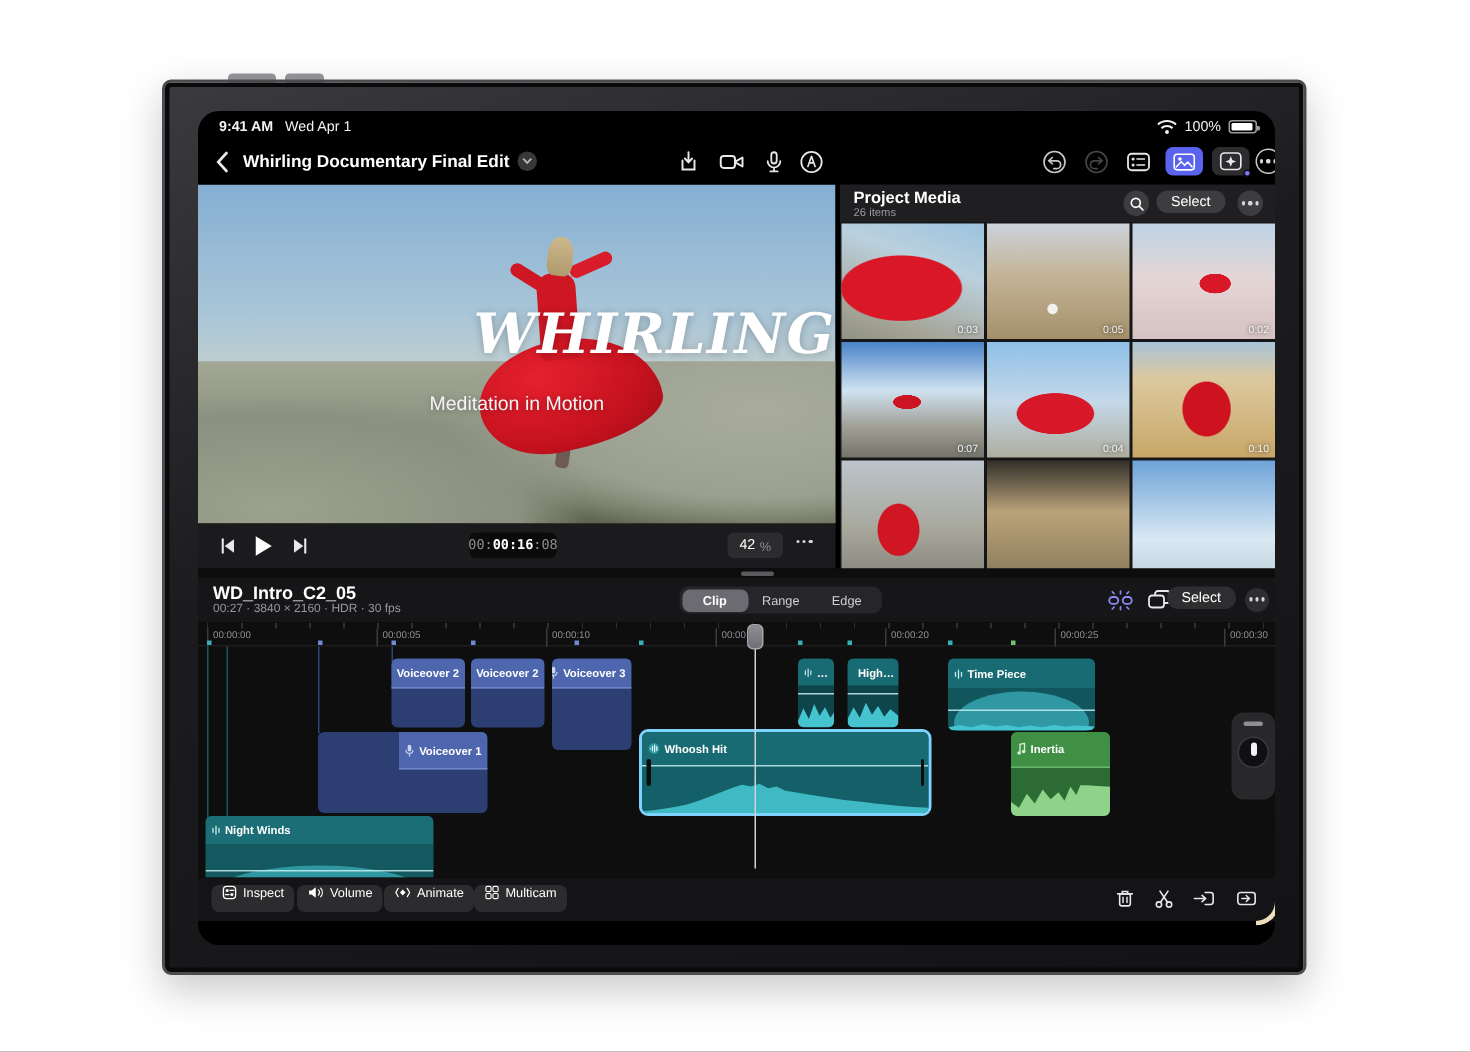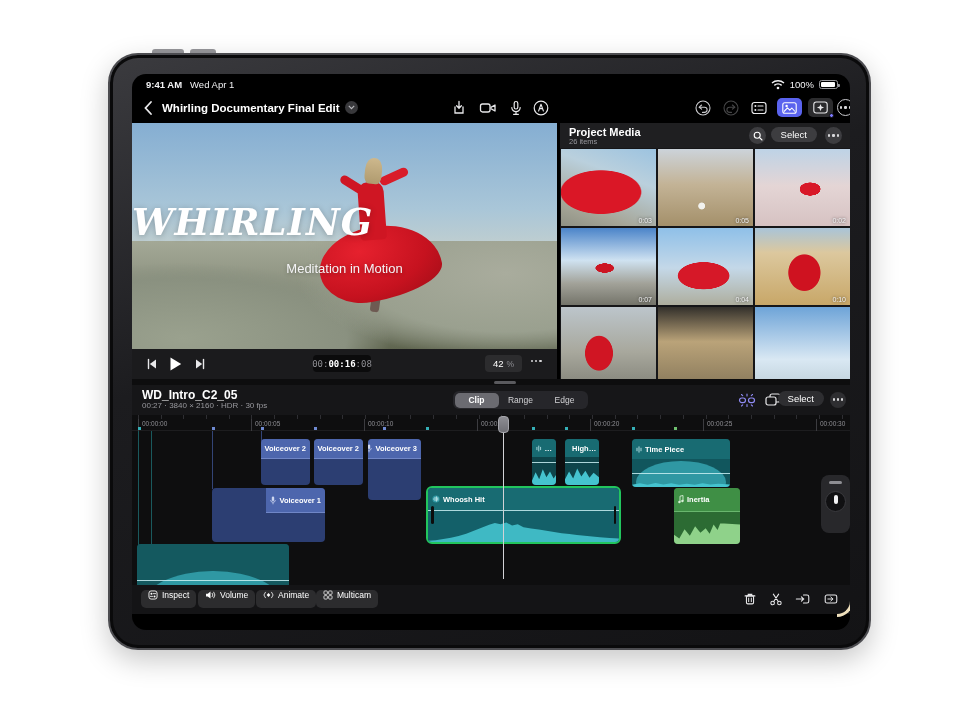--- a/index.html
+++ b/index.html
@@ -3,21 +3,21 @@
 <meta charset="utf-8">
 <style>
   * { margin:0; padding:0; box-sizing:border-box; }
   html,body { width:980px; height:701px; background:#ffffff; font-family:"Liberation Sans", sans-serif; overflow:hidden; }
 
   
   .stage { position:relative; width:980px; height:701px; }
   .vol-btn { position:absolute; top:49px; height:7px; background:#97979b; border-radius:3px; }
   .device { position:absolute; left:108px; top:53px; width:763px; height:597px;
     background:linear-gradient(160deg,#3b3b3f,#1c1c1f 40%,#131315);
-    border:2px solid #4c4c50; border-radius:30px;
+    border:2px solid #4c4c50; border-radius:6px;
     box-shadow:0 10px 28px rgba(0,0,0,.22), inset 0 0 0 3px #0a0a0b; }
   .screen { position:absolute; left:22px; top:19px; width:718px; height:556px;
     background:#000; border-radius:14px; overflow:hidden; color:#e8e8ea; }
 
   
   .statusbar { position:absolute; left:0; top:0; width:100%; height:20px; font-size:9.5px; color:#f2f2f4; }
   .statusbar .left { position:absolute; left:14px; top:5px; display:flex; gap:8px; }
   .statusbar .left b { font-weight:700; }
   .statusbar .right { position:absolute; right:12px; top:5px; display:flex; gap:5px; align-items:center; }
   .battery { width:19px; height:9px; border:1px solid #9b9b9f; border-radius:2.5px; position:relative; }
@@ -46,21 +46,21 @@
       radial-gradient(ellipse 70% 100% at 12% 90%, #9aa18e 0%, #8a9180 55%, rgba(0,0,0,0) 70%),
       linear-gradient(180deg,#a3a896 0%,#7d8371 70%,#5f654f 100%); }
   .fig { position:absolute; left:44%; top:18%; width:130px; height:150px; }
   .skirt { position:absolute; left:0; top:62px; width:122px; height:74px; background:radial-gradient(ellipse at 35% 30%, #e6212e 0%, #c6121f 60%, #9e0d17 100%);
     border-radius:48% 52% 62% 38% / 52% 64% 36% 48%; transform:rotate(-10deg); }
   .torso { position:absolute; left:40px; top:18px; width:26px; height:58px; background:#cf1623; border-radius:10px 10px 4px 4px; transform:rotate(-4deg); }
   .armL { position:absolute; left:20px; top:16px; width:26px; height:9px; background:#cf1623; border-radius:5px; transform:rotate(32deg); }
   .armR { position:absolute; left:60px; top:8px; width:30px; height:9px; background:#d91c29; border-radius:5px; transform:rotate(-24deg); }
   .hat { position:absolute; left:46px; top:-6px; width:17px; height:26px; background:linear-gradient(180deg,#cdb88d,#af9a6e); border-radius:45% 45% 30% 30%; transform:rotate(6deg); }
   .legs { position:absolute; left:52px; top:128px; width:9px; height:20px; background:#6e5a52; border-radius:3px; transform:rotate(8deg); }
-  .vtitle { position:absolute; left:0; top:34%; width:100%; text-align:left;
+  .vtitle { position:absolute; left:0; top:34%; width:100%; text-align:right;
     font-family:"DejaVu Serif", serif; font-style:italic; font-weight:700; font-size:37px; color:#fff; letter-spacing:1px; text-shadow:0 1px 6px rgba(0,0,0,.25); }
   .vsub { position:absolute; left:0; top:61%; width:100%; text-align:center; font-size:13px; color:#f4f4f6; text-shadow:0 1px 4px rgba(0,0,0,.3); }
 
   
   .media { position:absolute; left:428px; top:49px; width:290px; height:256px; background:#161618; overflow:hidden; }
   .media-hd { position:absolute; left:0; top:0; width:100%; height:25px; background:#1f1f21; }
   .media-title { position:absolute; left:9px; top:3px; font-size:11px; font-weight:700; color:#fff; }
   .media-count { position:absolute; left:9px; top:14px; font-size:7.5px; color:#98989d; }
   .media-search { position:absolute; right:84px; top:4px; width:17px; height:17px; background:#3d3d40; border-radius:50%; display:flex; align-items:center; justify-content:center; }
   .pill { background:#3d3d40; color:#fff; border-radius:9px; font-size:9.5px; padding:2px 10px; }
@@ -123,21 +123,21 @@
   .clip svg.wave { position:absolute; left:0; bottom:0; width:100%; }
   .blue  { background:#2c3e72;align-items:flex-end; }
   .blue .top { background:#4d66ad; border-bottom:1px solid #7086c6; }
   .teal  { background:#0e454b; }
   .teal .top { background:#186b72; }
   .green { background:#2c6b33; }
   .green .top { background:#3f8f45; border-bottom:1px solid #69b66e; }
   .clip .top { flex:0 0 auto; }
   .dome { position:absolute; left:4%; bottom:-58%; width:92%; height:150%; background:#2f98a3; border-radius:50%; }
   .hline { position:absolute; left:0; width:100%; height:1px; background:#c8eef2; opacity:.85; }
-  .selclip { border:2px solid #22c55e; border-radius:6px; z-index:20; }
+  .selclip { border:2px solid #7dd3fc; border-radius:6px; z-index:20; }
   .trim { position:absolute; top:50%; margin-top:-9px; width:2.5px; height:18px; background:#0c0c0c; border-radius:2px; z-index:5; }
 
   .jog { position:absolute; left:689px; top:60px; width:29px; height:58px; background:#28282b; border-radius:8px; z-index:30; }
   .jog .bar { position:absolute; left:8px; top:6px; width:13px; height:3px; background:#8e8e93; border-radius:2px; }
   .jog .dial { position:absolute; left:4px; top:16px; width:21px; height:21px; background:#101012; border-radius:50%; border:1px solid #3a3a3e; }
   .jog .ptr { position:absolute; left:12.5px; top:20px; width:4px; height:9px; background:#f2f2f4; border-radius:2px; }
 
   
   .bottombar { position:absolute; left:0; top:511px; width:718px; height:29px; background:#141416; }
   .bbtn { position:absolute; top:5px; height:18px; background:#2c2c2e; border-radius:5px; display:flex; gap:4px; padding:0 7px; font-size:8.5px; color:#fff; }
@@ -522,20 +522,26 @@
             <span>Inertia</span>
           </div>
           <div class="body">
             <svg class="wave" height="26" viewBox="0 0 100 28" preserveAspectRatio="none">
               <path d="M0 28 L0 18 L8 22 L16 12 L24 19 L32 9 L40 16 L48 11 L54 17 L60 7 L66 13 L70 6 L76 6 L100 7 L100 28 Z" fill="#8fd28a"></path>
             </svg>
           </div>
         </div>
 
         <div class="clip teal" style="left:5px;top:129px;width:152px;height:41px;border-radius:4px 4px 0 0">
+          <div class="hd top" style="height:19px;background:#1b6e76">
+            <svg width="6" height="7" viewBox="0 0 6 7">
+                <path d="M1 2.2 v2.6 M3 0.8 v5.4 M5 2.2 v2.6" stroke="#bfe7ea" stroke-width="0.9" stroke-linecap="round"></path>
+              </svg>
+            <span>Night Winds</span>
+          </div>
           <div class="body" style="background:#14595f">
             <div class="dome" style="bottom:-135%;height:170%"></div>
             <div class="hline" style="bottom:4px"></div>
           </div>
         </div>
 
         <div class="playhead-line"></div>
         <div class="playhead-handle"></div>
 
         <div class="jog">

